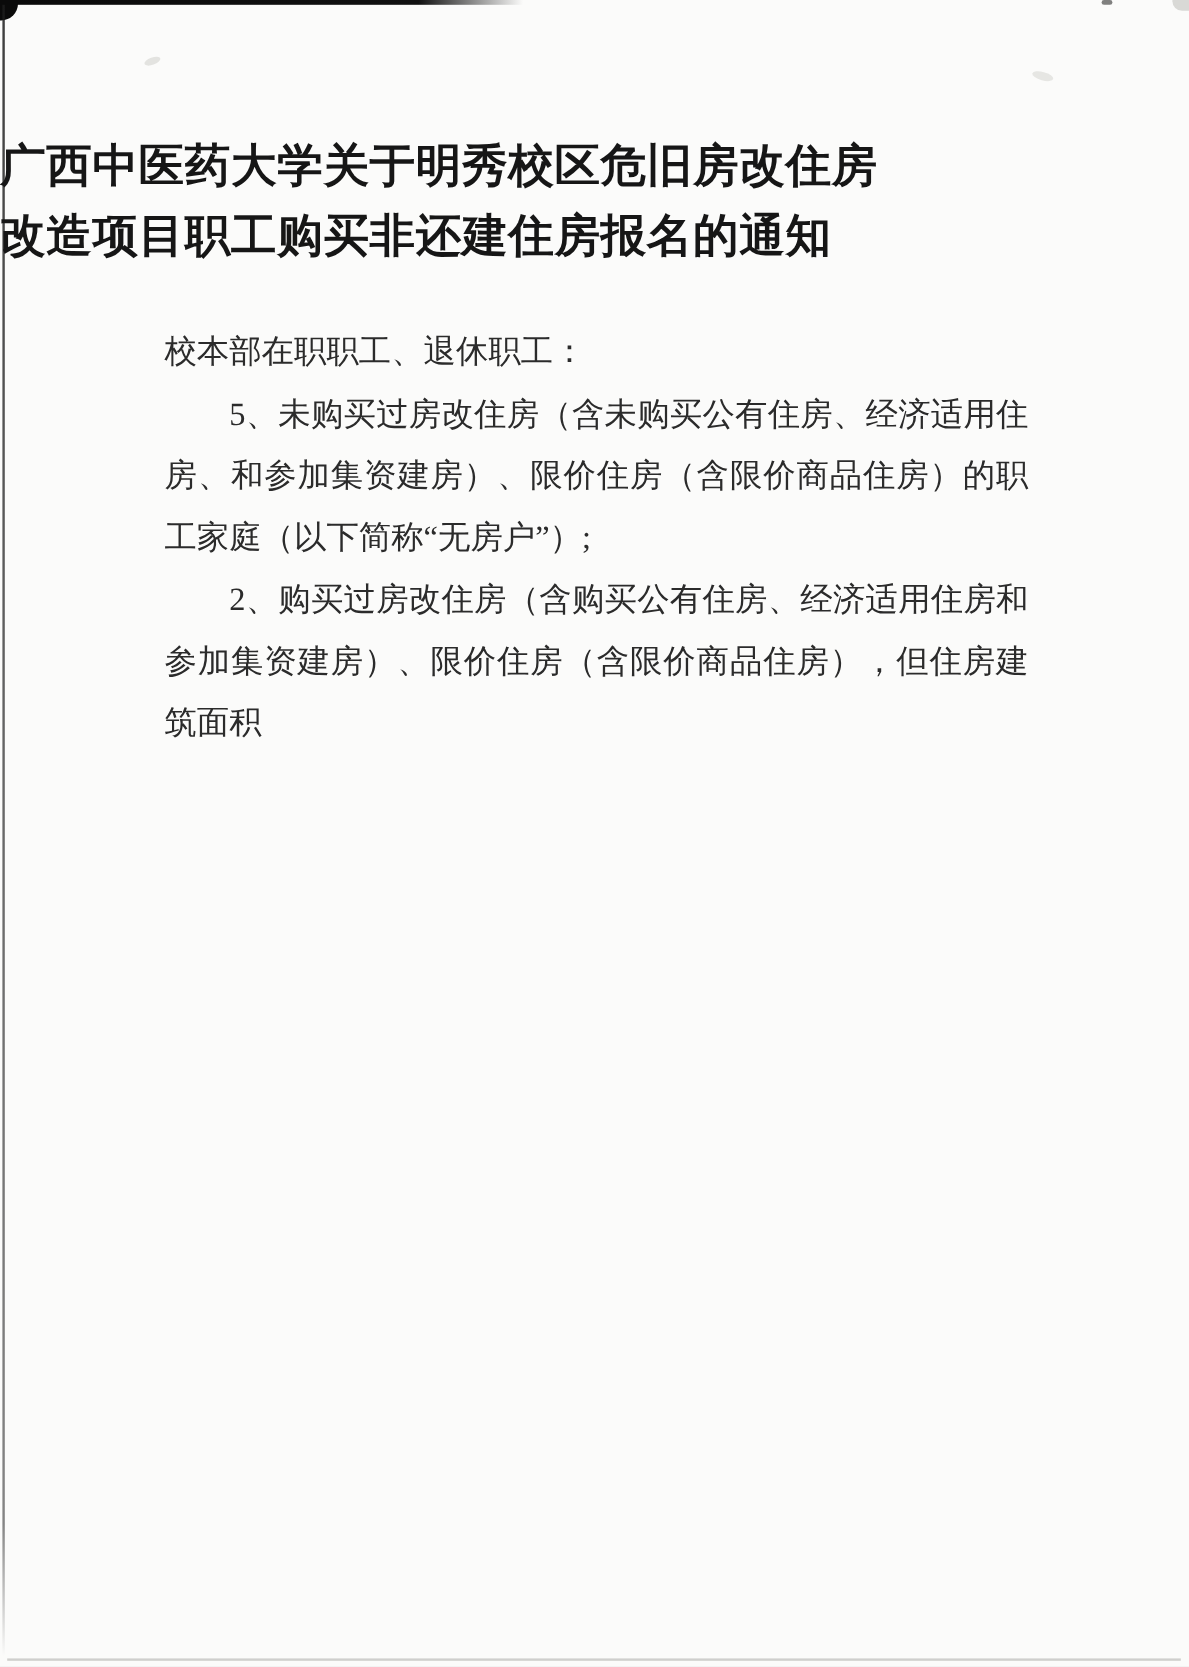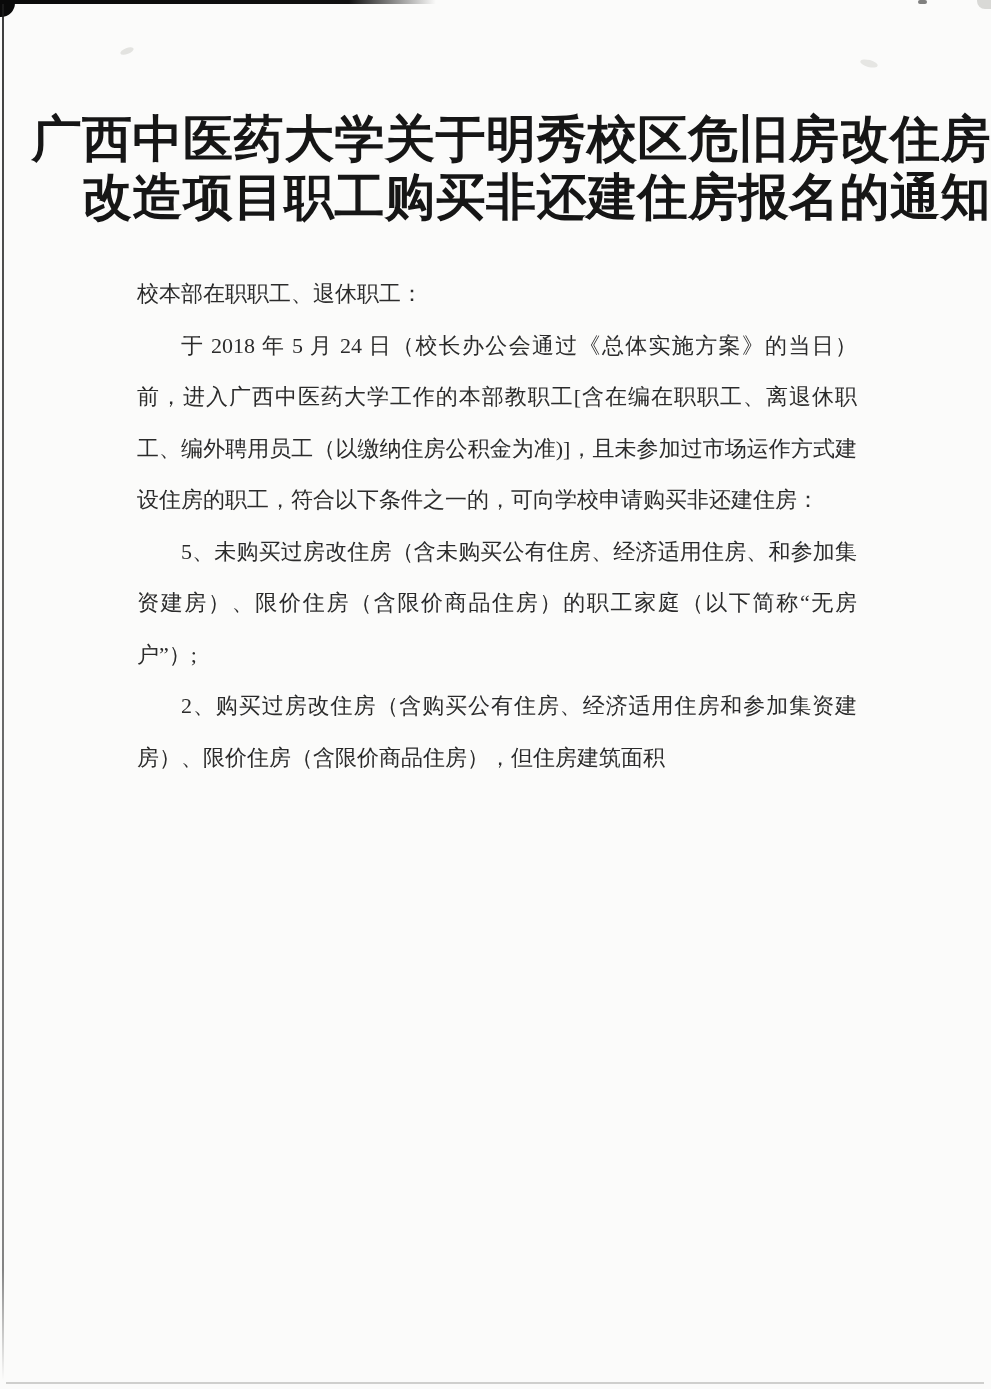--- a/index.html
+++ b/index.html
@@ -70,36 +70,36 @@
     border-radius: 50%;
     transform: rotate(15deg);
   }
 
   
   .title {
     position: absolute;
     top: 110px;
     left: 0;
     width: 100%;
-    text-align: right;
-    font-size: 50px;
+    text-align: left;
+    font-size: 38px;
     line-height: 58px;
     font-weight: bold;
     color: #161616;
     letter-spacing: 0.5px;
   }
   .title .tl { display: block; }
 
   
   .doc-body {
     position: absolute;
     top: 268px;
     left: 137px;
     width: 720px;
-    font-size: 22px;
+    font-size: 27px;
     line-height: 51.5px;
     text-align: justify;
     color: #2b2b2b;
   }
   .doc-body p { margin: 0; text-indent: 2em; }
   .doc-body p.no-indent { text-indent: 0; }
 
   .underline {
     text-decoration: underline;
     text-decoration-thickness: 1.2px;
@@ -121,18 +121,17 @@
   <div class="artifact smudge-a"></div>
   <div class="artifact smudge-b"></div>
 
   <h1 class="title">
       <span class="tl">广西中医药大学关于明秀校区危旧房改住房</span>
       <span class="tl">改造项目职工购买非还建住房报名的通知</span>
     </h1>
 
   <div class="doc-body">
     <p class="no-indent">校本部在职职工、退休职工：</p>
-    <p>于 2018 年 5 月 24 日（校长办公会通过《总体实施方案》的当日）前，进入广西中医药大学工作的本部教职工[含在编在职职工、离退休职工、编外聘用员工（以缴纳住房公积金为准)]，且未参加过市场运作方式建设住房的职工，符合以下条件之一的，可向学校申请购买非还建住房：</p>
     <p>5、未购买过房改住房（含未购买公有住房、经济适用住房、和参加集资建房）、限价住房（含限价商品住房）的职工家庭（以下简称“无房户”）;</p>
     <p>2、购买过房改住房（含购买公有住房、经济适用住房和参加集资建房）、限价住房（含限价商品住房），但住房建筑面积</p>
   </div>
 
 </div>
 
 </body></html>

